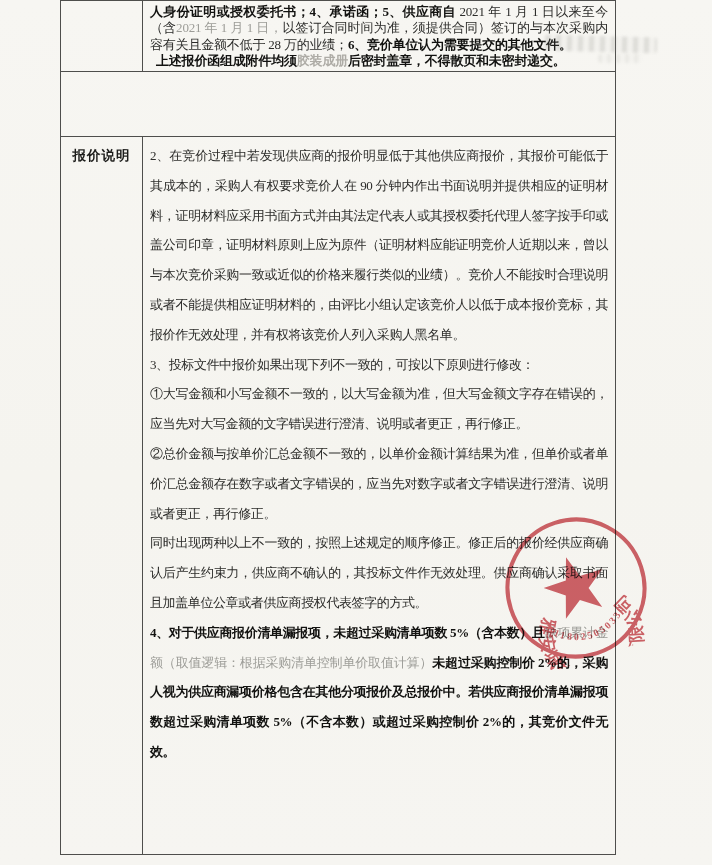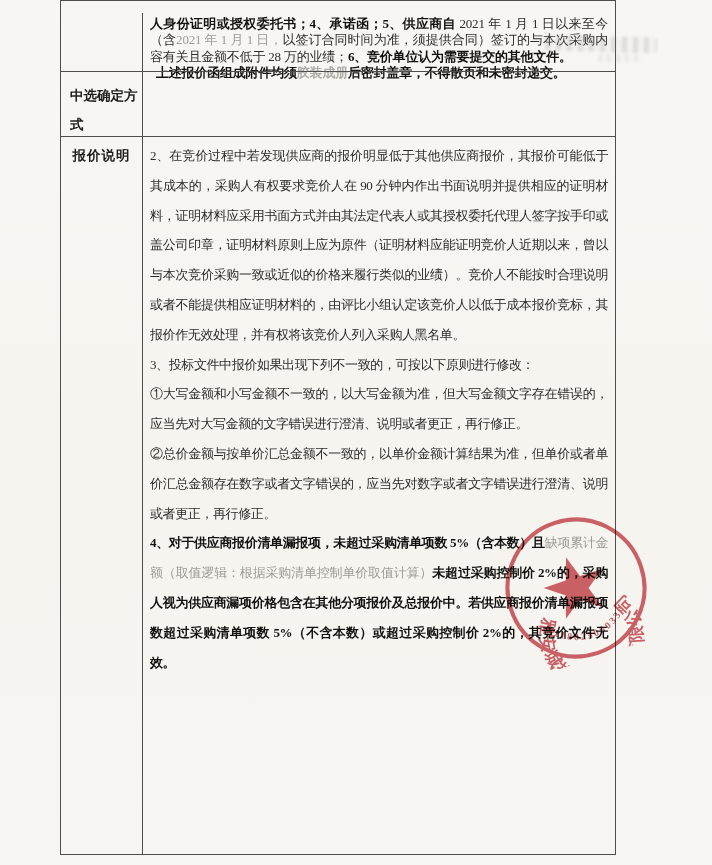--- a/index.html
+++ b/index.html
@@ -11,21 +11,21 @@
   .page{
     position:relative;width:712px;height:865px;overflow:hidden;
     background:linear-gradient(180deg,#f7f6f2 0%,#f5f4ef 55%,#f6f5f1 100%);
   }
   
   .tbl{
     position:absolute;left:60px;top:0;width:556px;height:855px;
     border:1px solid #4e4e4c;box-sizing:border-box;
   }
   .row{position:absolute;left:0;right:0;display:flex;box-sizing:border-box;}
-  .r0{top:12px;height:70px;}
+  .r0{top:0;height:70px;}
   .r1{top:70px;height:65px;border-top:1px solid #4e4e4c;}
   .r2{top:135px;height:718px;border-top:1px solid #4e4e4c;}
   .lab{
     width:82px;flex:0 0 82px;border-right:1px solid #4e4e4c;box-sizing:border-box;
     font-weight:700;color:#1d1d1b;font-size:13.5px;
   }
   .r0 .lab{}
   .r1 .lab{padding:9px 3px 0 9px;line-height:29px;}
   .r2 .lab{padding:10px 0 0 0;text-align:center;letter-spacing:1px;}
   .cnt{flex:1;overflow:hidden;box-sizing:border-box;padding:0 7px;}
@@ -66,29 +66,29 @@
 
   <div class="tbl">
     <div class="row r0">
       <div class="lab"></div>
       <div class="cnt c0">
           <p class="para"><span class="seg-bold">人身份证明或授权委托书；4、承诺函；5、供应商自 </span><span class="seg-normal">2021 年 1 月 1 日以来至今（含</span><span class="seg-faded">2021 年 1 月 1 日，</span><span class="seg-normal">以签订合同时间为准，须提供合同）签订的与本次采购内容有关且金额不低于 28 万的业绩；</span><span class="seg-bold">6、竞价单位认为需要提交的其他文件。</span></p>
           <p class="para indent"><span class="seg-bold">上述报价函组成附件均须</span><span class="seg-boldfaded">胶装成册</span><span class="seg-bold">后密封盖章，不得散页和未密封递交。</span></p>
         </div>
     </div>
     <div class="row r1">
-      <div class="lab">中选确定方式</div>
     </div>
     <div class="row r2">
       <div class="lab">报价说明</div>
       <div class="cnt c2">
           <p class="para"><span class="seg-normal">2、在竞价过程中若发现供应商的报价明显低于其他供应商报价，其报价可能低于其成本的，采购人有权要求竞价人在 90 分钟内作出书面说明并提供相应的证明材料，证明材料应采用书面方式并由其法定代表人或其授权委托代理人签字按手印或盖公司印章，证明材料原则上应为原件（证明材料应能证明竞价人近期以来，曾以与本次竞价采购一致或近似的价格来履行类似的业绩）。竞价人不能按时合理说明或者不能提供相应证明材料的，由评比小组认定该竞价人以低于成本报价竞标，其报价作无效处理，并有权将该竞价人列入采购人黑名单。</span></p>
           <p class="para"><span class="seg-normal">3、投标文件中报价如果出现下列不一致的，可按以下原则进行修改：</span></p>
           <p class="para"><span class="seg-normal">①大写金额和小写金额不一致的，以大写金额为准，但大写金额文字存在错误的，应当先对大写金额的文字错误进行澄清、说明或者更正，再行修正。</span></p>
           <p class="para"><span class="seg-normal">②总价金额与按单价汇总金额不一致的，以单价金额计算结果为准，但单价或者单价汇总金额存在数字或者文字错误的，应当先对数字或者文字错误进行澄清、说明或者更正，再行修正。</span></p>
+          <p class="para"><span class="seg-normal">同时出现两种以上不一致的，按照上述规定的顺序修正。修正后的报价经供应商确认后产生约束力，供应商不确认的，其投标文件作无效处理。供应商确认采取书面且加盖单位公章或者供应商授权代表签字的方式。</span></p>
           <p class="para"><span class="seg-bold">4、对于供应商报价清单漏报项，未超过采购清单项数 5%（含本数）且</span><span class="seg-faded">缺项累计金额（取值逻辑：根据采购清单控制单价取值计算）</span><span class="seg-bold">未超过采购控制价 2%的，采购人视为供应商漏项价格包含在其他分项报价及总报价中。若供应商报价清单漏报项数超过采购清单项数 5%（不含本数）或超过采购控制价 2%的，其竞价文件无效。</span></p>
         </div>
     </div>
   </div>
 
   <div class="smudge"></div>
   <div class="smudge2"></div>
 
   <svg class="stamp" viewBox="0 0 160 160" xmlns="http://www.w3.org/2000/svg">
     <defs>

